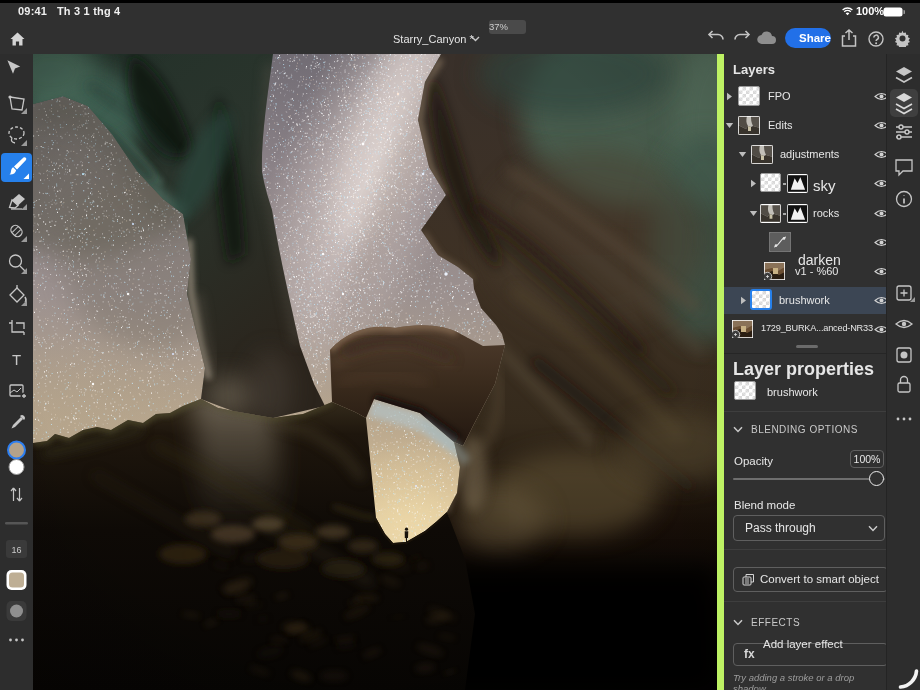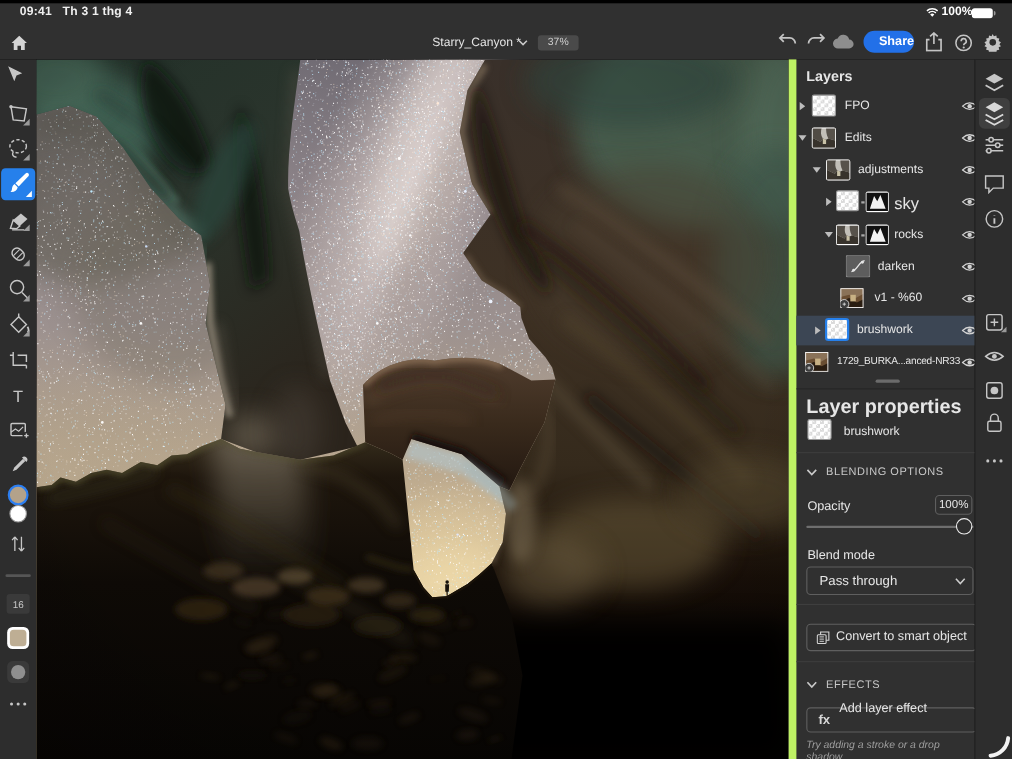--- a/index.html
+++ b/index.html
@@ -25,21 +25,21 @@
 </svg>
 
 <svg class="abs" style="left:10px;top:32px" width="15" height="14" viewBox="0 0 15 14">
 <path d="M7.5,0.5 L14.5,7 h-2 v6.5 h-3.4 v-4 h-3.2 v4 H2.5 V7 h-2 Z" fill="#d4d4d4"></path>
 </svg>
 
 <div class="abs" style="left:393px;top:33px;font-size:11px;color:#e4e4e4">Starry_Canyon&nbsp;*</div>
 <svg class="abs" style="left:471px;top:36px" width="9" height="6" viewBox="0 0 9 6">
         <path d="M1,1 L4.5,4.5 L8,1" stroke="#c9c9c9" stroke-width="1.4" fill="none"></path>
       </svg>
-<div class="abs" style="left:489px;top:32px;width:37px;height:14px;background:#4a4a4a;border-radius:3px;color:#cdcdcd;font-size:9.5px;text-align:center;line-height:14px">37%</div>
+<div class="abs" style="left:489px;top:20px;width:37px;height:14px;background:#4a4a4a;border-radius:3px;color:#cdcdcd;font-size:9.5px;line-height:14px">37%</div>
 
 <svg class="abs" style="left:707px;top:29px" width="18" height="16" viewBox="0 0 18 16">
 <path d="M5.5,2 L2,5.5 L5.5,9" stroke="#c4c4c4" stroke-width="1.6" fill="none"></path>
 <path d="M2,5.5 h9 a5,5 0 0 1 5,5 v0" stroke="#c4c4c4" stroke-width="1.6" fill="none"></path>
 </svg>
 <svg class="abs" style="left:733px;top:29px" width="18" height="16" viewBox="0 0 18 16">
 <path d="M12.5,2 L16,5.5 L12.5,9" stroke="#c4c4c4" stroke-width="1.6" fill="none"></path>
 <path d="M16,5.5 h-9 a5,5 0 0 0 -5,5 v0" stroke="#c4c4c4" stroke-width="1.6" fill="none"></path>
 </svg>
 
@@ -466,21 +466,21 @@
       <svg class="abs" style="left:150px;top:154px" width="15" height="11" viewBox="0 0 15 11">
 <path d="M1,5.5 Q7.5,-0.5 14,5.5 Q7.5,11.5 1,5.5 Z" stroke="#d2d2d2" stroke-width="1.1" fill="none"></path>
 <circle cx="7.5" cy="5.5" r="2" fill="#d2d2d2"></circle>
       </svg>
       <svg class="abs" style="left:45px;top:178px" width="22" height="20" viewBox="0 0 22 20">
 <rect width="22" height="20" rx="2" fill="#5d5d5d" stroke="#8c8c8c" stroke-width="1"></rect>
 <path d="M5,15 C10,14.5 12,5.5 17,5" stroke="#e5e5e5" stroke-width="1.2" fill="none"></path>
 <circle cx="7" cy="13.6" r="1.3" fill="#e5e5e5"></circle>
         <circle cx="15" cy="6.4" r="1.3" fill="#e5e5e5"></circle>
 </svg>
-      <div class="abs" style="left:74px;top:182px;font-size:11px">darken</div>
+      <div class="abs" style="left:74px;top:198px;font-size:14px">darken</div>
       <svg class="abs" style="left:150px;top:183px" width="15" height="11" viewBox="0 0 15 11">
 <path d="M1,5.5 Q7.5,-0.5 14,5.5 Q7.5,11.5 1,5.5 Z" stroke="#d2d2d2" stroke-width="1.1" fill="none"></path>
 <circle cx="7.5" cy="5.5" r="2" fill="#d2d2d2"></circle>
       </svg>
       <svg class="abs" style="left:40px;top:208px" width="21" height="18" viewBox="0 0 21 18">
 <rect width="21" height="18" fill="#6a4e32"></rect>
 <path d="M0,0 h21 v5 L14,9 L8,6 L0,8 Z" fill="#8a7258"></path>
 <path d="M0,12 L8,9 L15,13 L21,10 V18 H0 Z" fill="#2a1d11"></path>
 <rect x="9" y="6" width="5" height="6" fill="#c8b184"></rect>
 <rect width="21" height="18" fill="none" stroke="#fff" stroke-width="1.6"></rect>

